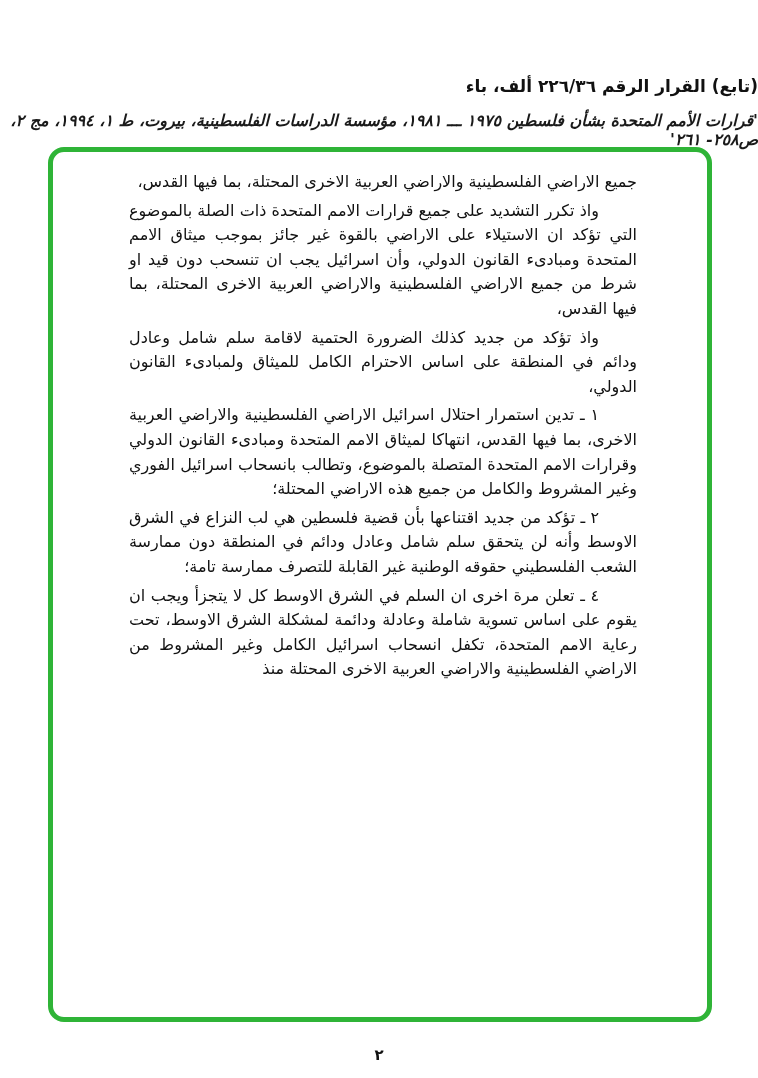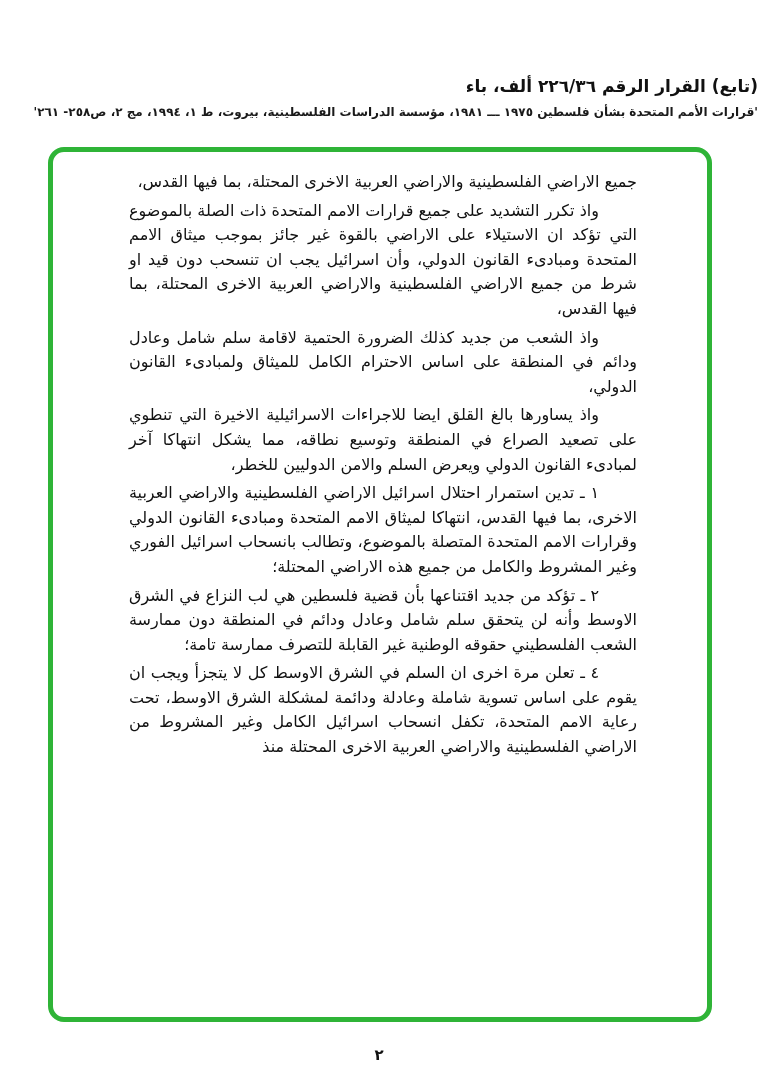--- a/index.html
+++ b/index.html
@@ -26,24 +26,25 @@
     text-align: right;
     padding-top: 76px;
   }
   .header-title {
     font-size: 17px;
     font-weight: bold;
     letter-spacing: 0.5px;
     margin: 0;
   }
   .header-source {
-    font-size: 12px;
+    font-size: 16px;
     font-weight: bold;
-    margin-top: 9px;
+    margin-top: 15px;
     color: #1a1a1a;
+    font-style: italic;
   }
   .green-box {
     position: absolute;
     left: 48px;
     top: 147px;
     width: 664px;
     height: 875px;
     border: 5px solid #2fb437;
     border-radius: 16px;
     box-sizing: border-box;
@@ -87,23 +88,22 @@
     <div class="header-source">'قرارات الأمم المتحدة بشأن فلسطين ١٩٧٥ ـــ ١٩٨١، مؤسسة الدراسات الفلسطينية، بيروت، ط ١، ١٩٩٤، مج ٢، ص٢٥٨- ٢٦١'</div>
   </div>
 
   <div class="green-box">
     <div class="body-text">
 
       <p class="continuation"><b></b><span>جميع الاراضي الفلسطينية والاراضي العربية الاخرى المحتلة، بما فيها القدس،</span></p>
 
       <p><b>واذ تكرر التشديد</b><span> على جميع قرارات الامم المتحدة ذات الصلة بالموضوع التي تؤكد ان الاستيلاء على الاراضي بالقوة غير جائز بموجب ميثاق الامم المتحدة ومبادىء القانون الدولي، وأن اسرائيل يجب ان تنسحب دون قيد او شرط من جميع الاراضي الفلسطينية والاراضي العربية الاخرى المحتلة، بما فيها القدس،</span></p>
 
-      <p><b>واذ الشعب من جديد كذلك</b><span> الضرورة الحتمية لاقامة سلم شامل وعادل ودائم في المنطقة على اساس الاحترام الكامل للميثاق ولمبادىء القانون الدولي،</span></p>
+      <p><b>واذ تؤكد من جديد كذلك</b><span> الضرورة الحتمية لاقامة سلم شامل وعادل ودائم في المنطقة على اساس الاحترام الكامل للميثاق ولمبادىء القانون الدولي،</span></p>
 
-      <p><b>واذ يساورها بالغ القلق ايضا</b><span> للاجراءات الاسرائيلية الاخيرة التي تنطوي على تصعيد الصراع في المنطقة وتوسيع نطاقه، مما يشكل انتهاكا آخر لمبادىء القانون الدولي ويعرض السلم والامن الدوليين للخطر،</span></p>
 
       <p><b>١ ـ تدين</b><span> استمرار احتلال اسرائيل الاراضي الفلسطينية والاراضي العربية الاخرى، بما فيها القدس، انتهاكا لميثاق الامم المتحدة ومبادىء القانون الدولي وقرارات الامم المتحدة المتصلة بالموضوع، وتطالب بانسحاب اسرائيل الفوري وغير المشروط والكامل من جميع هذه الاراضي المحتلة؛</span></p>
 
       <p><b>٢ ـ تؤكد من جديد</b><span> اقتناعها بأن قضية فلسطين هي لب النزاع في الشرق الاوسط وأنه لن يتحقق سلم شامل وعادل ودائم في المنطقة دون ممارسة الشعب الفلسطيني حقوقه الوطنية غير القابلة للتصرف ممارسة تامة؛</span></p>
 
 
       <p><b>٤ ـ تعلن مرة اخرى</b><span> ان السلم في الشرق الاوسط كل لا يتجزأ ويجب ان يقوم على اساس تسوية شاملة وعادلة ودائمة لمشكلة الشرق الاوسط، تحت رعاية الامم المتحدة، تكفل انسحاب اسرائيل الكامل وغير المشروط من الاراضي الفلسطينية والاراضي العربية الاخرى المحتلة منذ</span></p>
 
     </div>
   </div>

